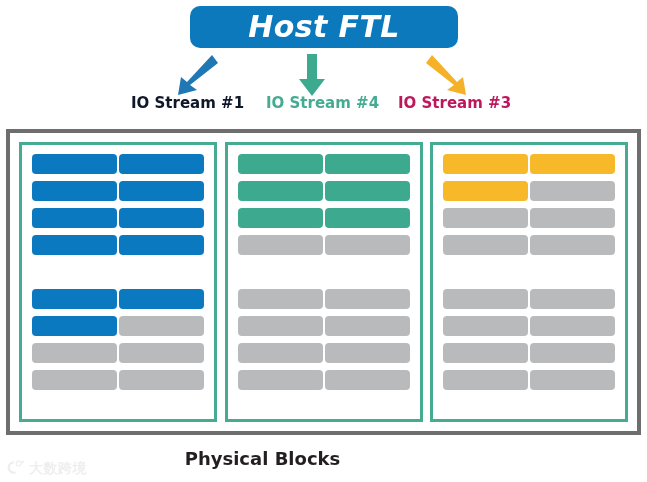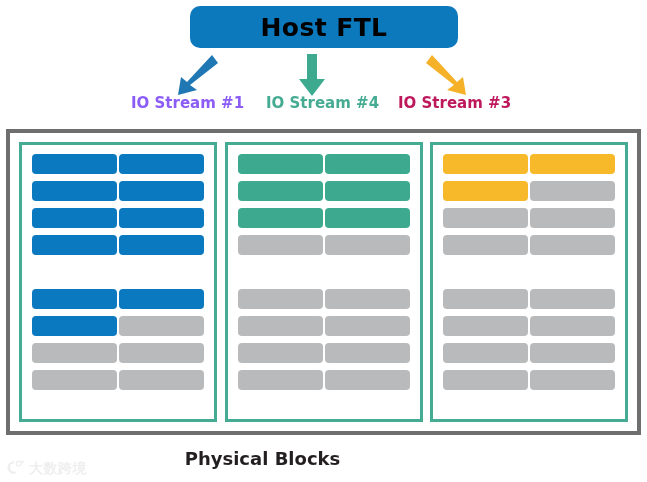--- a/index.html
+++ b/index.html
@@ -23,43 +23,44 @@
     width: 268px;
     height: 42px;
     background: #0d79bd;
     border-radius: 10px;
     display: flex;
     align-items: center;
     justify-content: center;
     box-sizing: border-box;
   }
   #host-ftl-label {
-    color: #000000;
-    font-size: 25px;
+    color: #ffffff;
+    font-size: 30px;
     font-weight: bold;
     letter-spacing: 0.4px;
     line-height: 1;
+    font-style: italic;
   }
 
   
   .arrow-svg { position: absolute; }
   #arrow-stream-1 { left: 176px; top: 52px; }
   #arrow-stream-2 { left: 297px; top: 52px; }
   #arrow-stream-3 { left: 424px; top: 52px; }
 
   
   .stream-label {
     position: absolute;
     top: 96px;
     font-size: 15px;
     font-weight: bold;
     white-space: nowrap;
     line-height: 1;
   }
-  #stream-label-1 { left: 131px; color: #8b5cf6; }
+  #stream-label-1 { left: 131px; color: #0f172a; }
   #stream-label-2 { left: 266px; color: #45ab92; }
   #stream-label-3 { left: 398px; color: #be185d; }
 
   
   #physical-blocks-frame {
     position: absolute;
     left: 6px;
     top: 129px;
     width: 635px;
     height: 306px;

